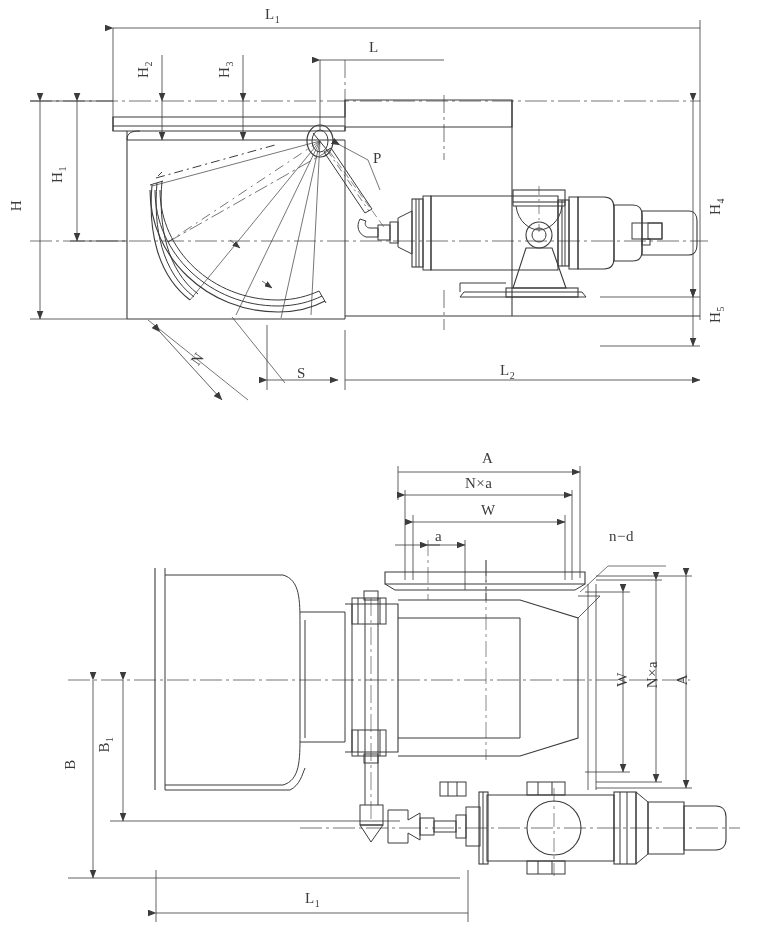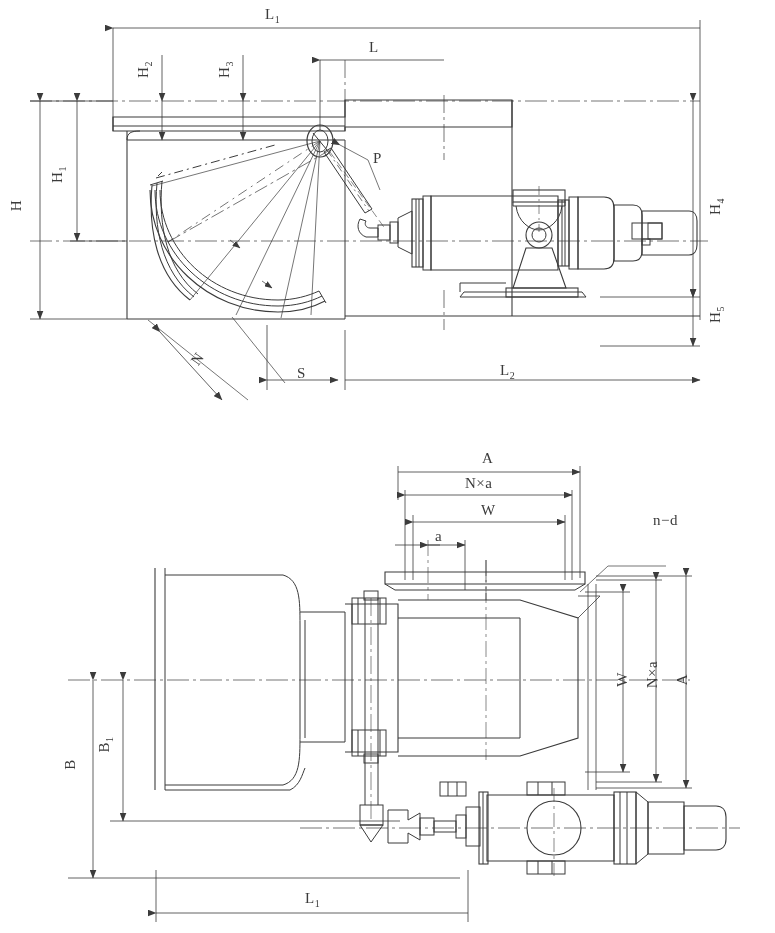--- a/index.html
+++ b/index.html
@@ -399,21 +399,21 @@
   </div>
 
   <div class="dimlbl" style="left:481px;top:502px;">
     <span>W</span><span class="sub"></span>
   </div>
 
   <div class="dimlbl" style="left:435px;top:528px;">
     <span>a</span><span class="sub"></span>
   </div>
 
-  <div class="dimlbl" style="left:609px;top:512px;margin-left:44px;">
+  <div class="dimlbl" style="left:609px;top:528px;">
     <span>n−d</span><span class="sub"></span>
   </div>
 
   <div class="dimlbl rot" style="left:616px;top:670px;">
     <span>W</span><span class="sub"></span>
   </div>
 
   <div class="dimlbl rot" style="left:640px;top:665px;">
     <span>N×a</span><span class="sub"></span>
   </div>

